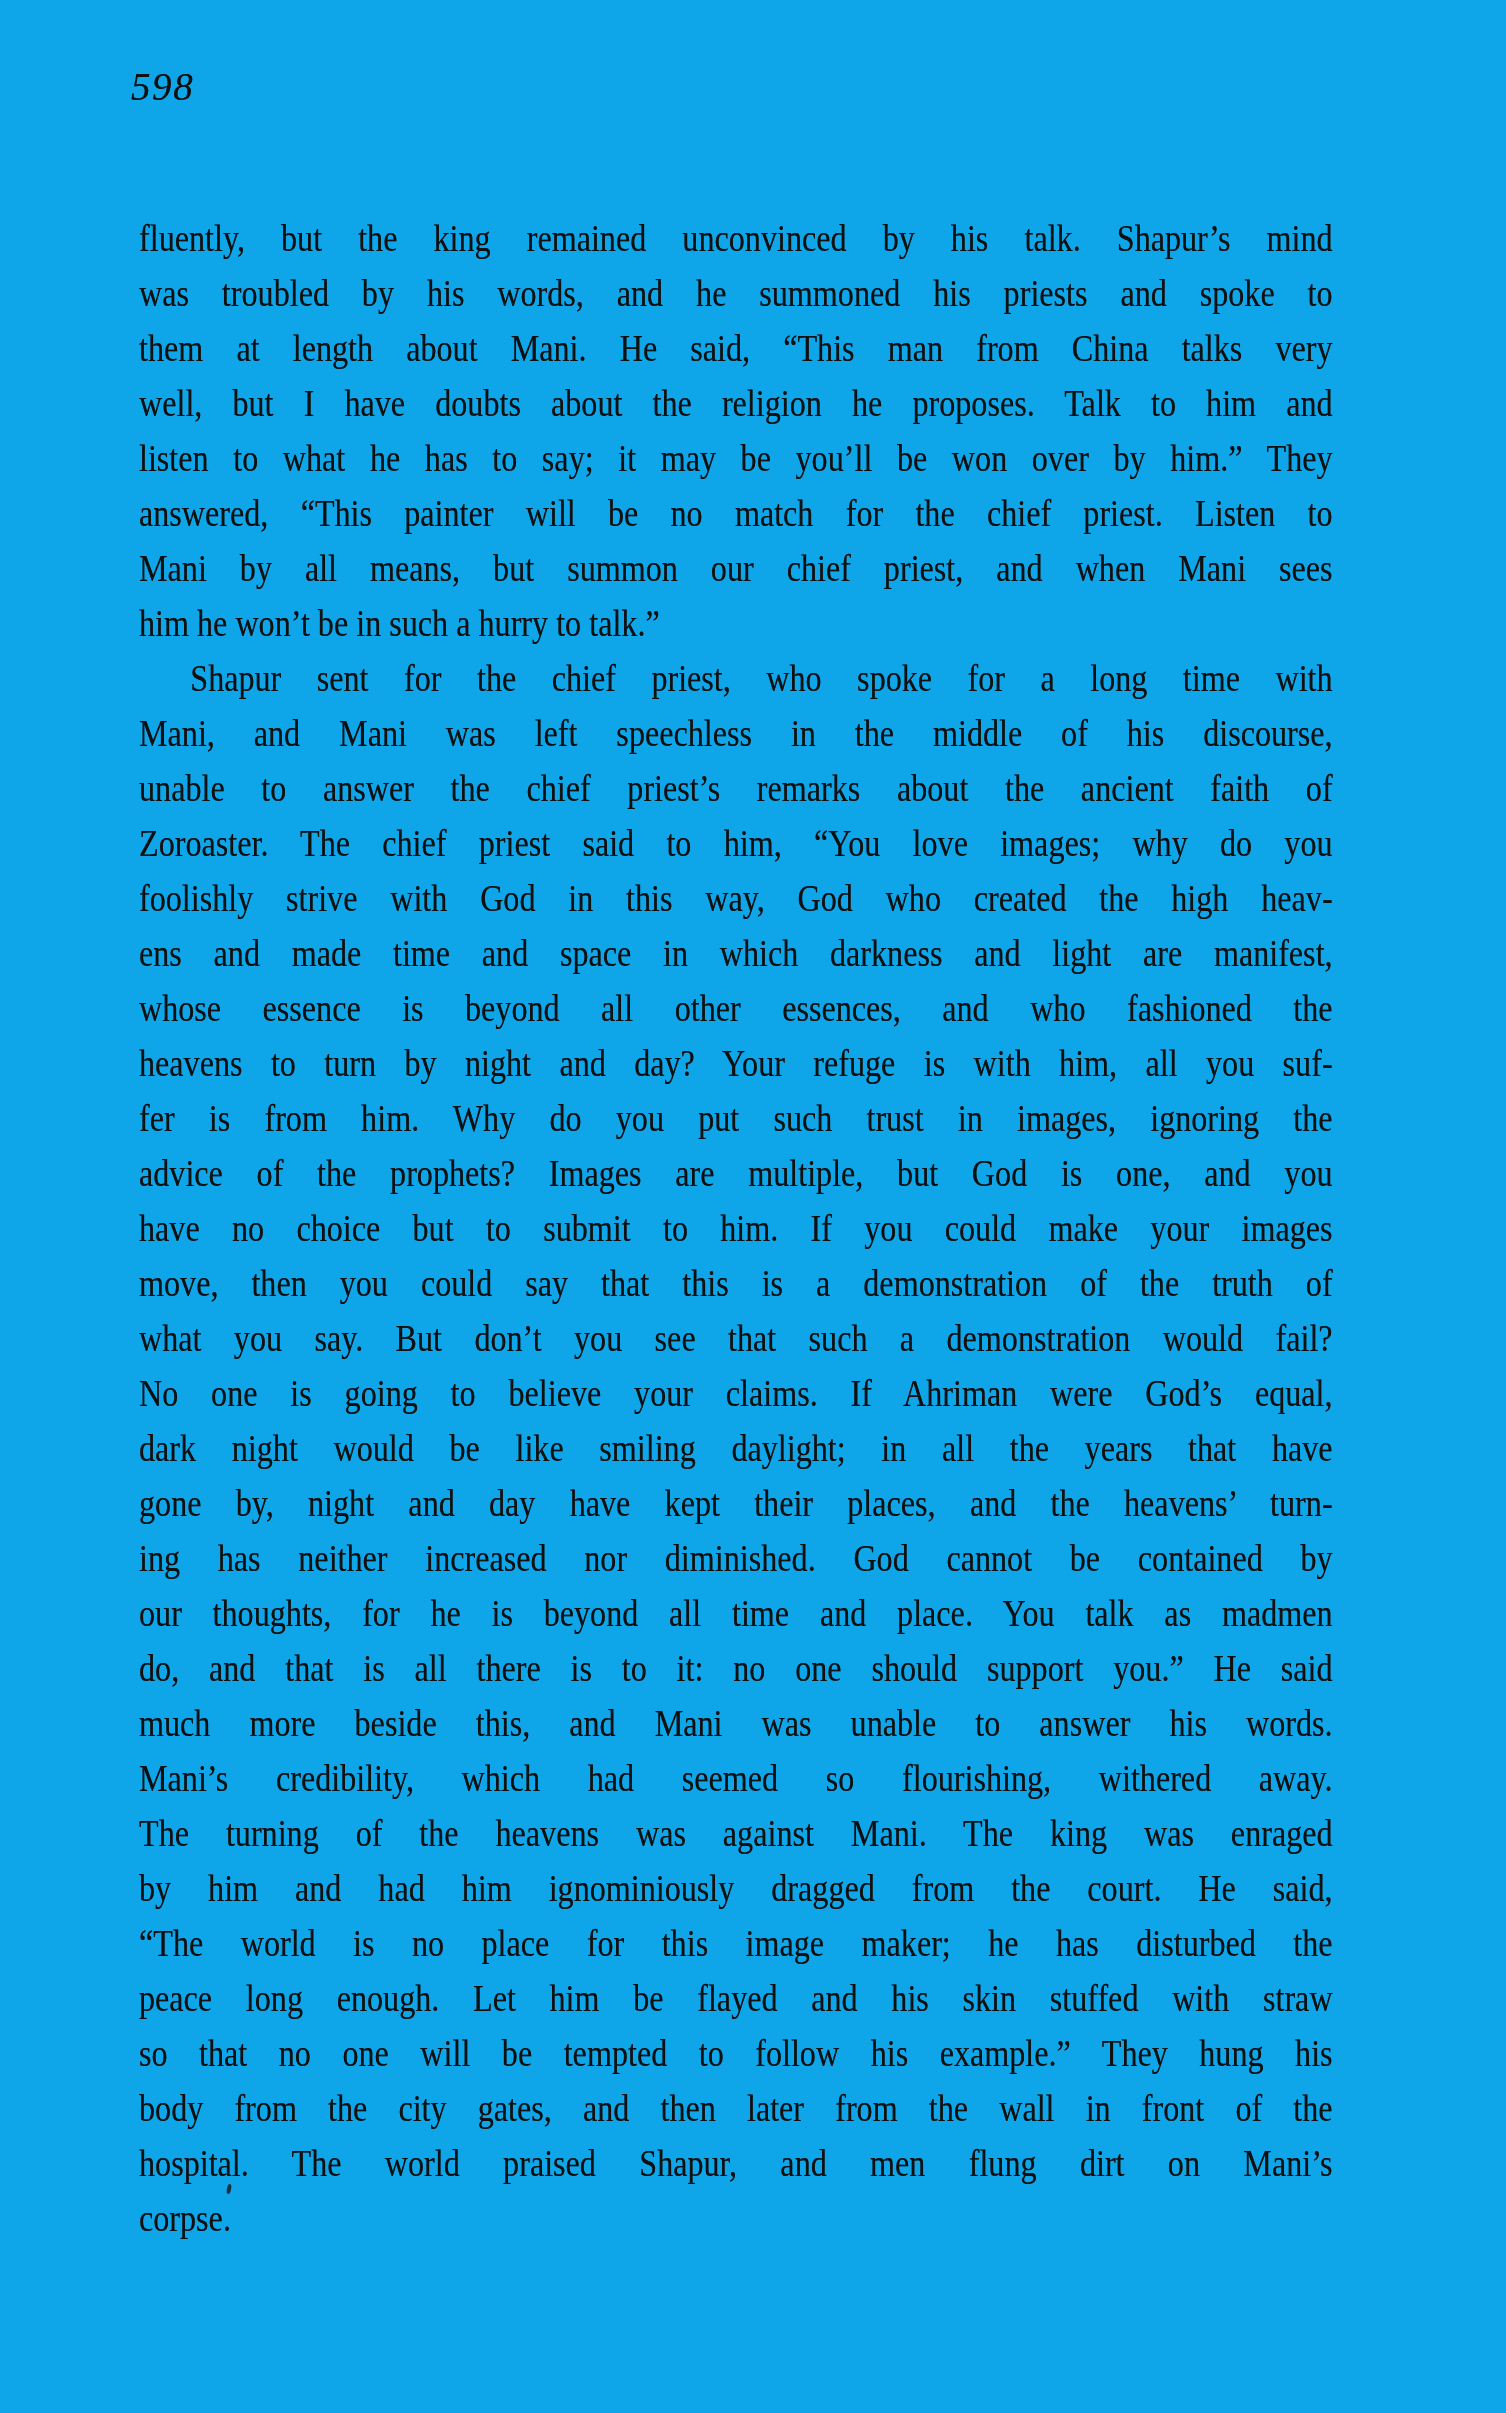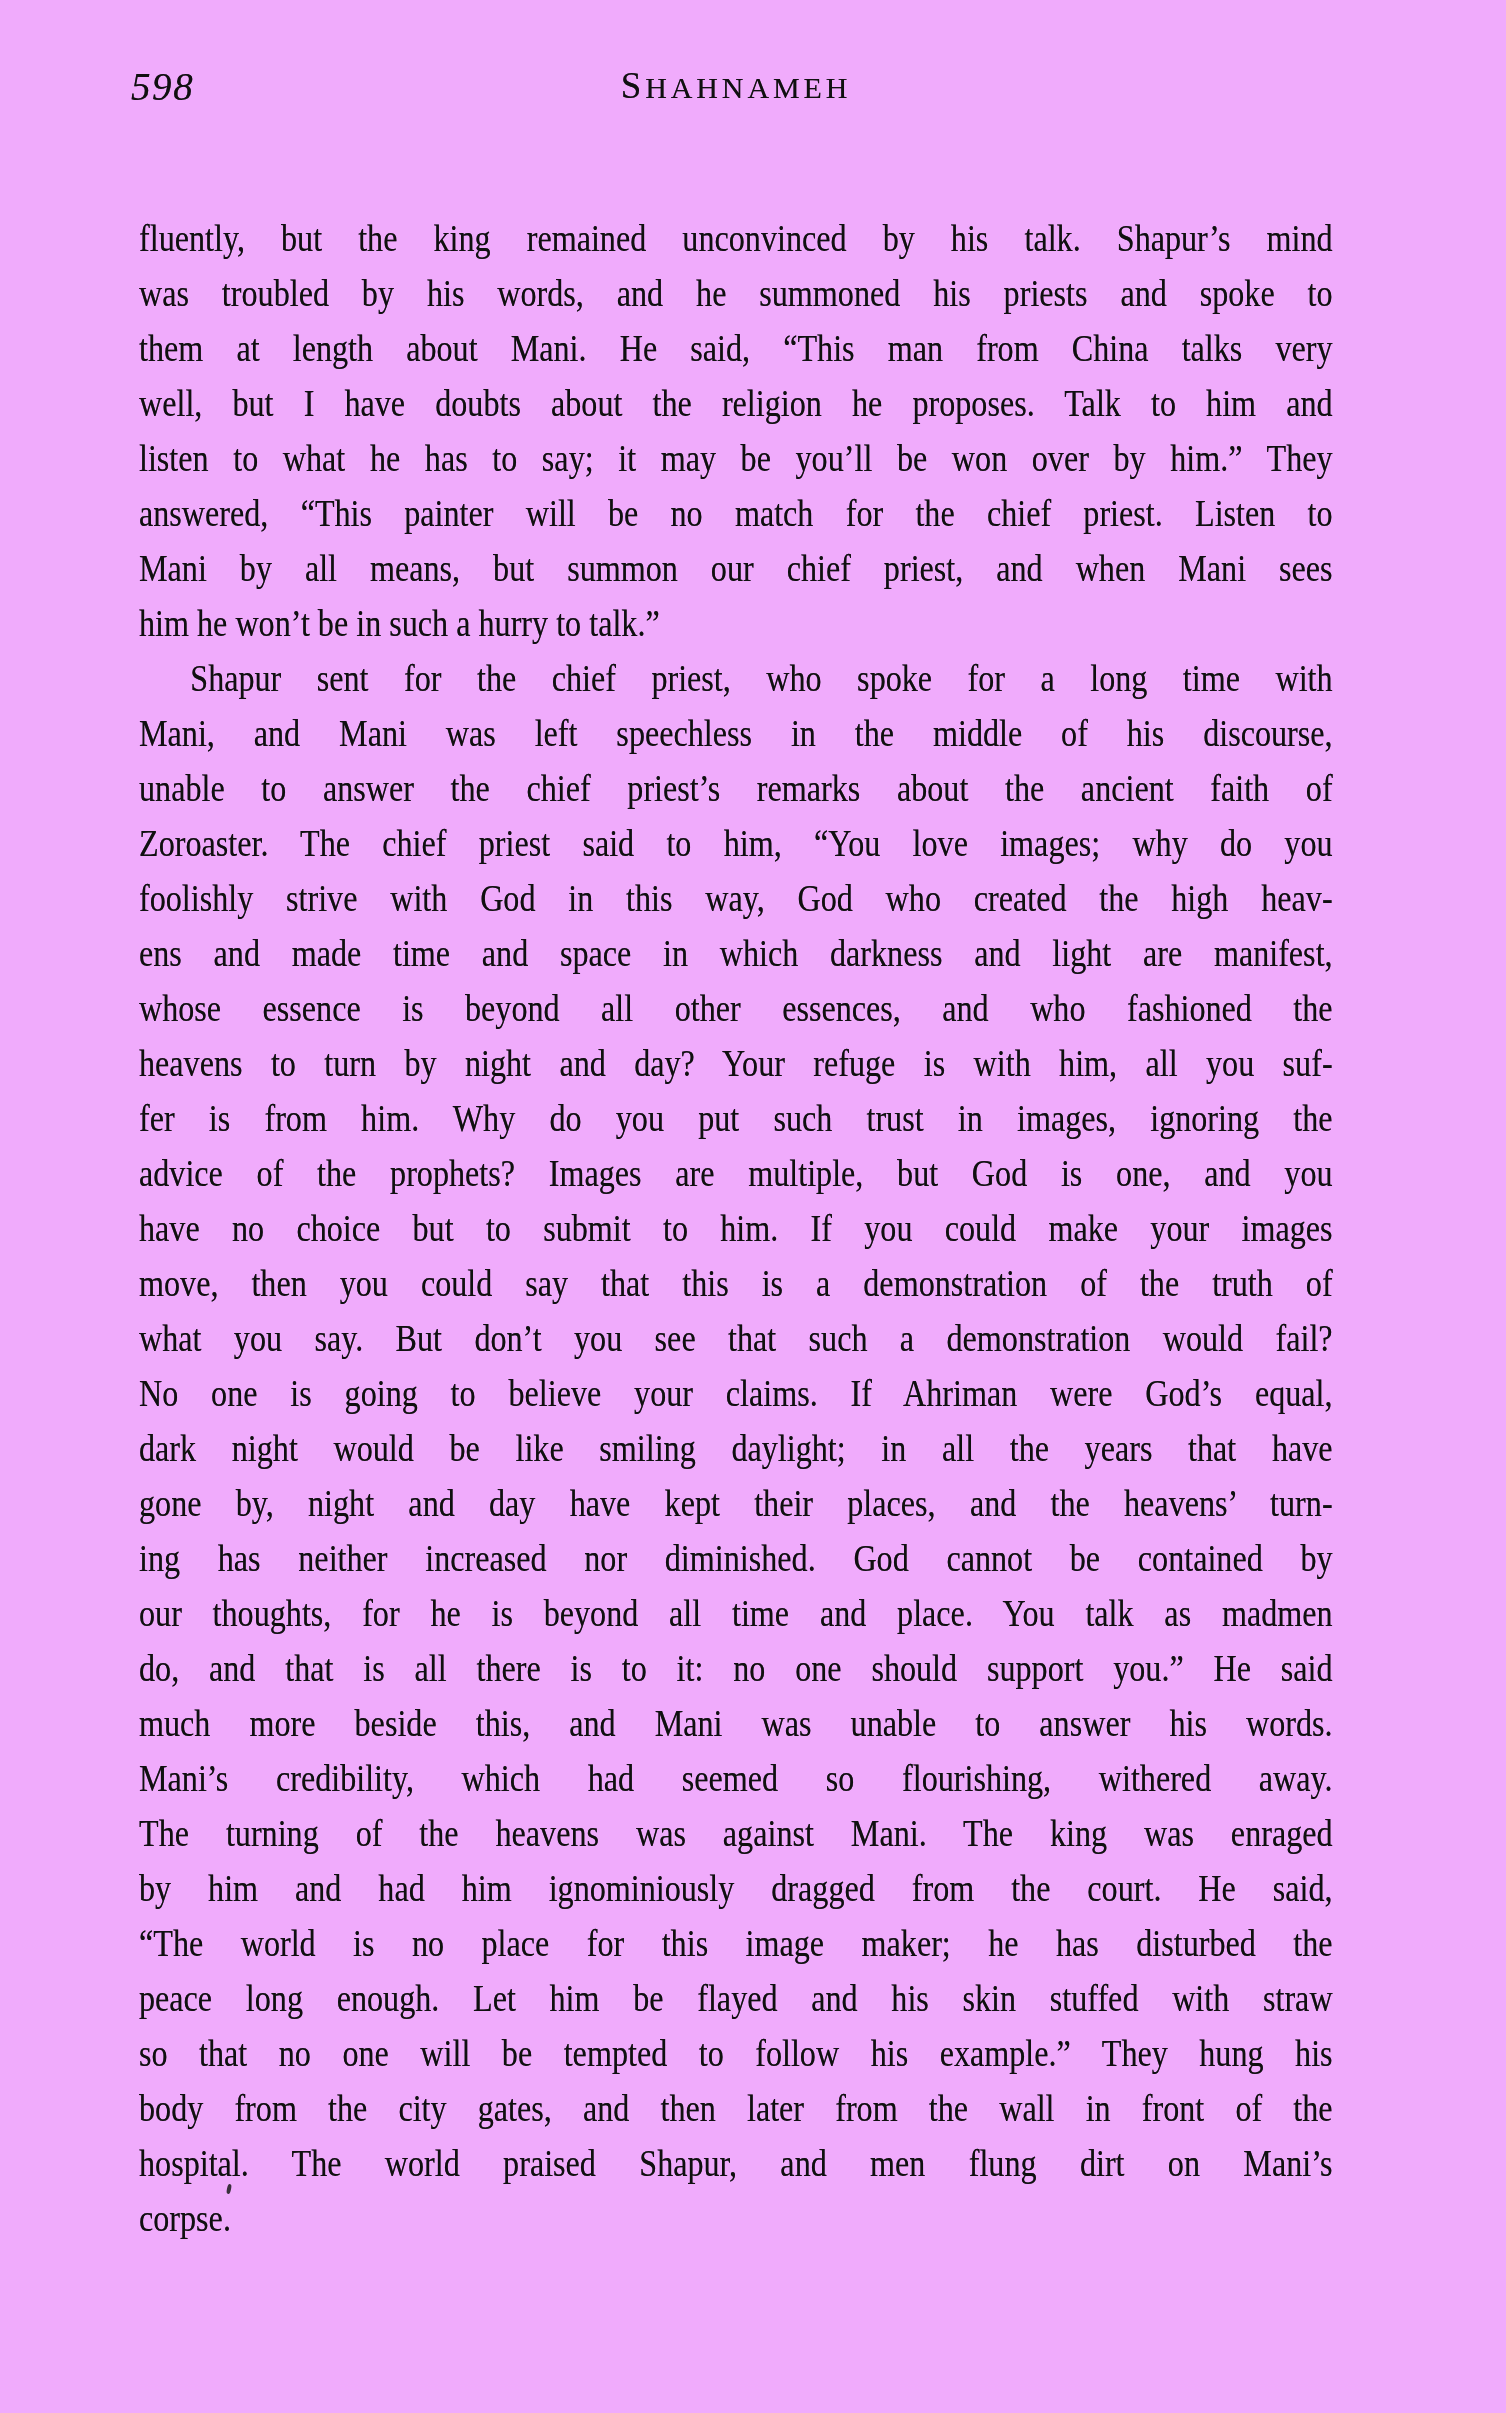--- a/index.html
+++ b/index.html
@@ -76,25 +76,24 @@
     height: 10px;
     background: #1a1a1a;
     border-radius: 45%;
     transform: rotate(12deg);
     opacity: 0.85;
   }
 </style>
 </head>
 <body>
 
-<div class="page" style="color: rgb(16, 16, 16); background: #f0abfc;">
+<div class="page" style="color: rgb(16, 16, 16); background: #0ea5e9;">
 
   <span class="page-number">598</span>
 
-  <div class="running-head">SHAHNAMEH</div>
 
   <div class="body-scale">
     <div>
         <div class="line">fluently, but the king remained unconvinced by his talk. Shapur’s mind</div>
         <div class="line">was troubled by his words, and he summoned his priests and spoke to</div>
         <div class="line">them at length about Mani. He said, “This man from China talks very</div>
         <div class="line">well, but I have doubts about the religion he proposes. Talk to him and</div>
         <div class="line">listen to what he has to say; it may be you’ll be won over by him.” They</div>
         <div class="line">answered, “This painter will be no match for the chief priest. Listen to</div>
         <div class="line">Mani by all means, but summon our chief priest, and when Mani sees</div>

